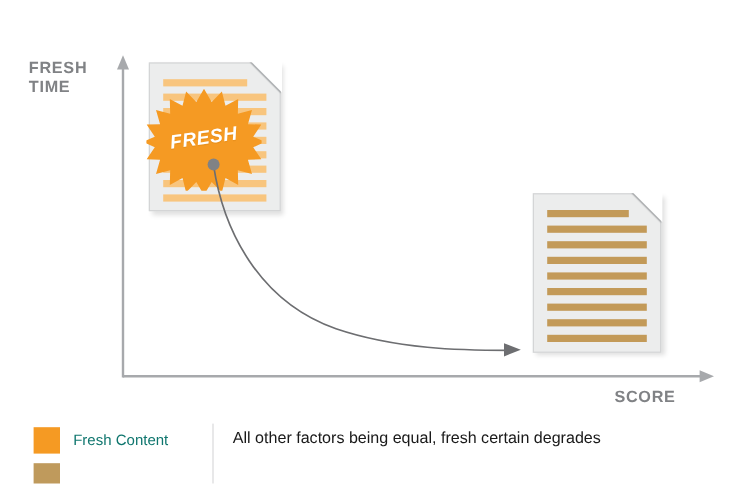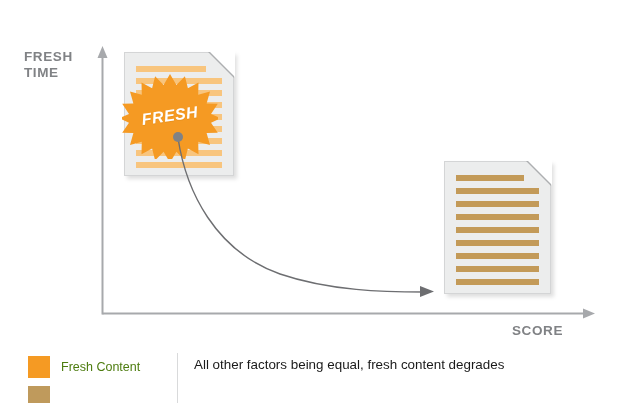--- a/index.html
+++ b/index.html
@@ -170,21 +170,21 @@
   }
   .legend-swatch {
     width: 22px;
     height: 22px;
     flex: 0 0 22px;
   }
   .legend-text {
     margin-left: 11px;
     font-family: "Liberation Sans", sans-serif;
     font-size: 12.5px;
-    color: #4d7c0f;
+    color: #0f766e;
     white-space: pre;
   }
 
   #legend-divider {
     position: absolute;
     left: 177px;
     top: 337px;
     width: 1px;
     height: 56px;
     background: #d9dadb;
@@ -273,16 +273,16 @@
       <div class="legend-text">Fresh Content</div>
     </div>
     <div class="legend-row">
       <div class="legend-swatch" style="background:#bf9a5c;"></div>
     </div>
   </div>
 
   <div id="legend-divider"></div>
 
   <div id="caption">
-    <div>All other factors being equal, fresh content degrades</div>
+    <div>All other factors being equal, fresh certain degrades</div>
   </div>
 
 </div>
 
 </body></html>

